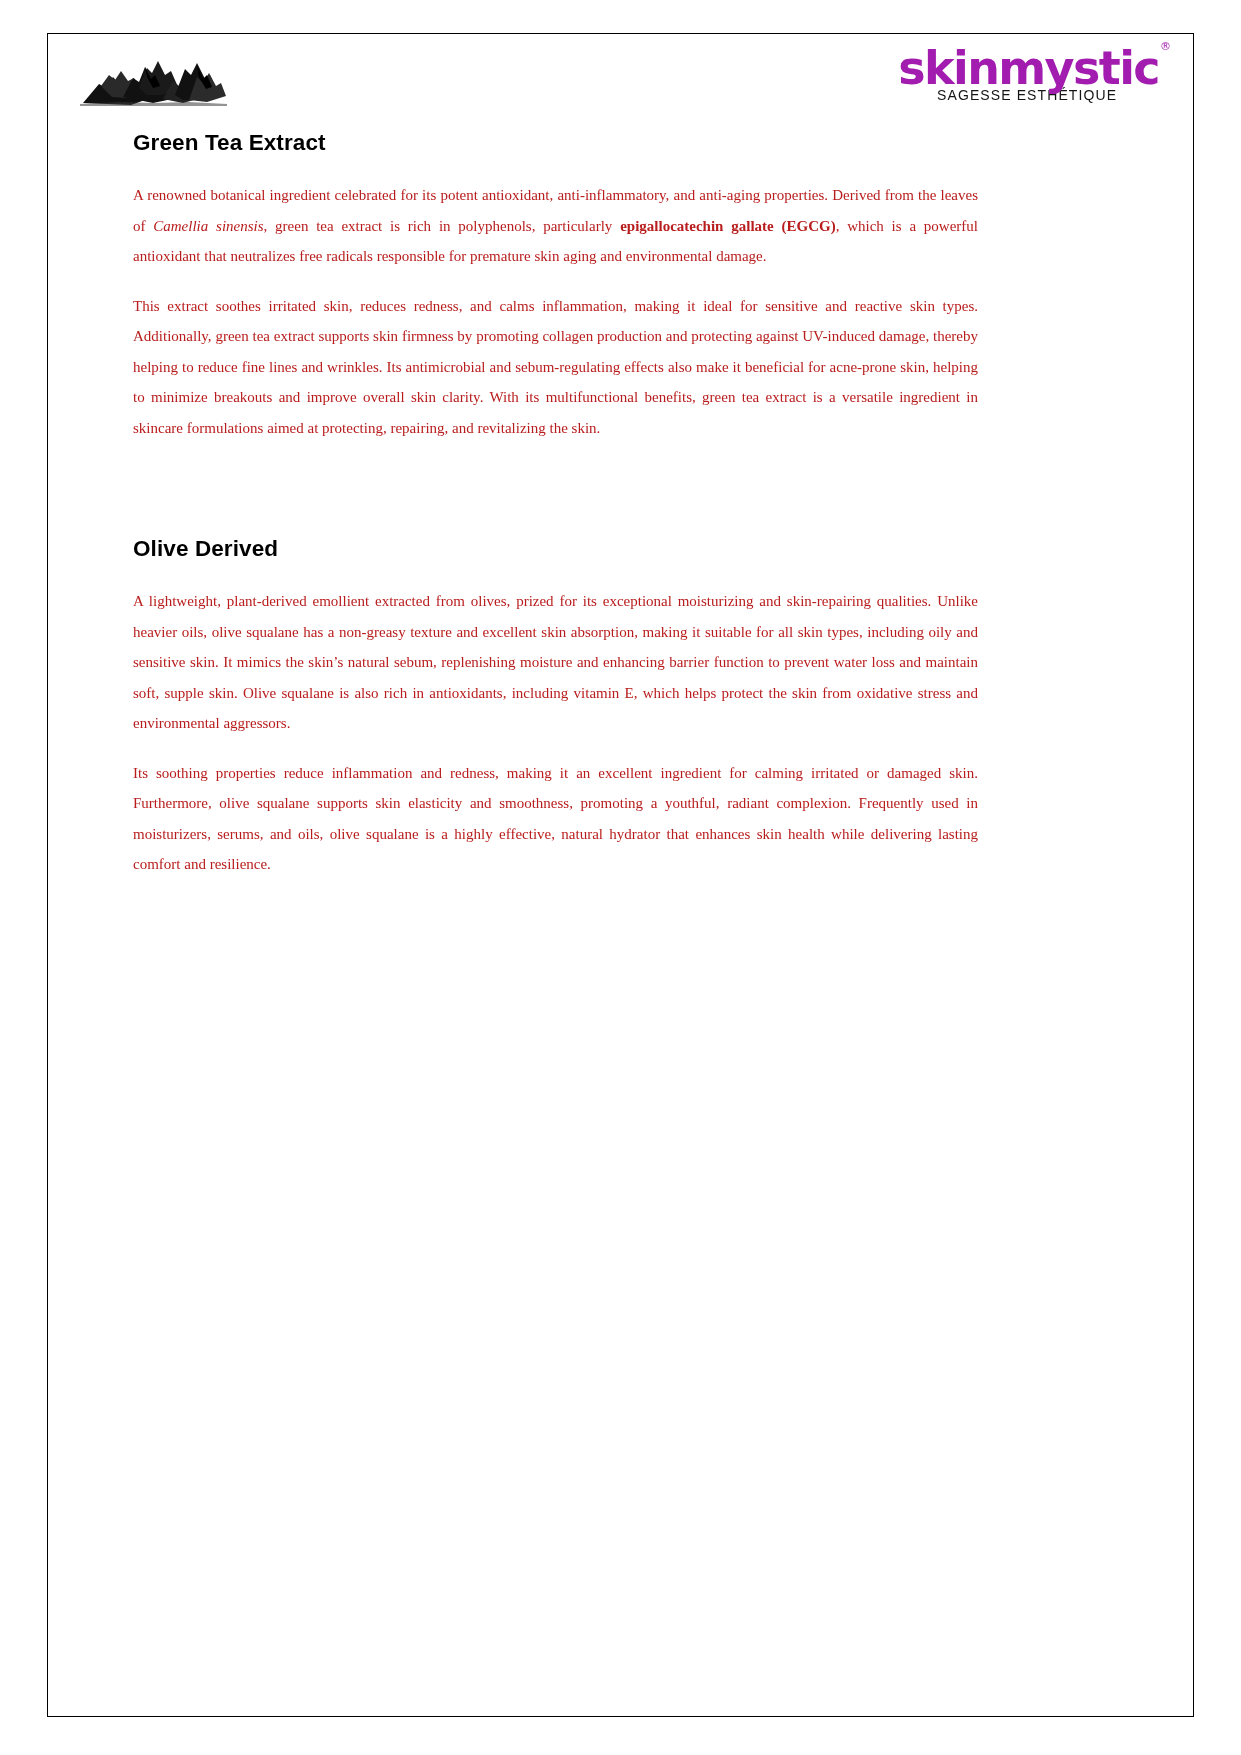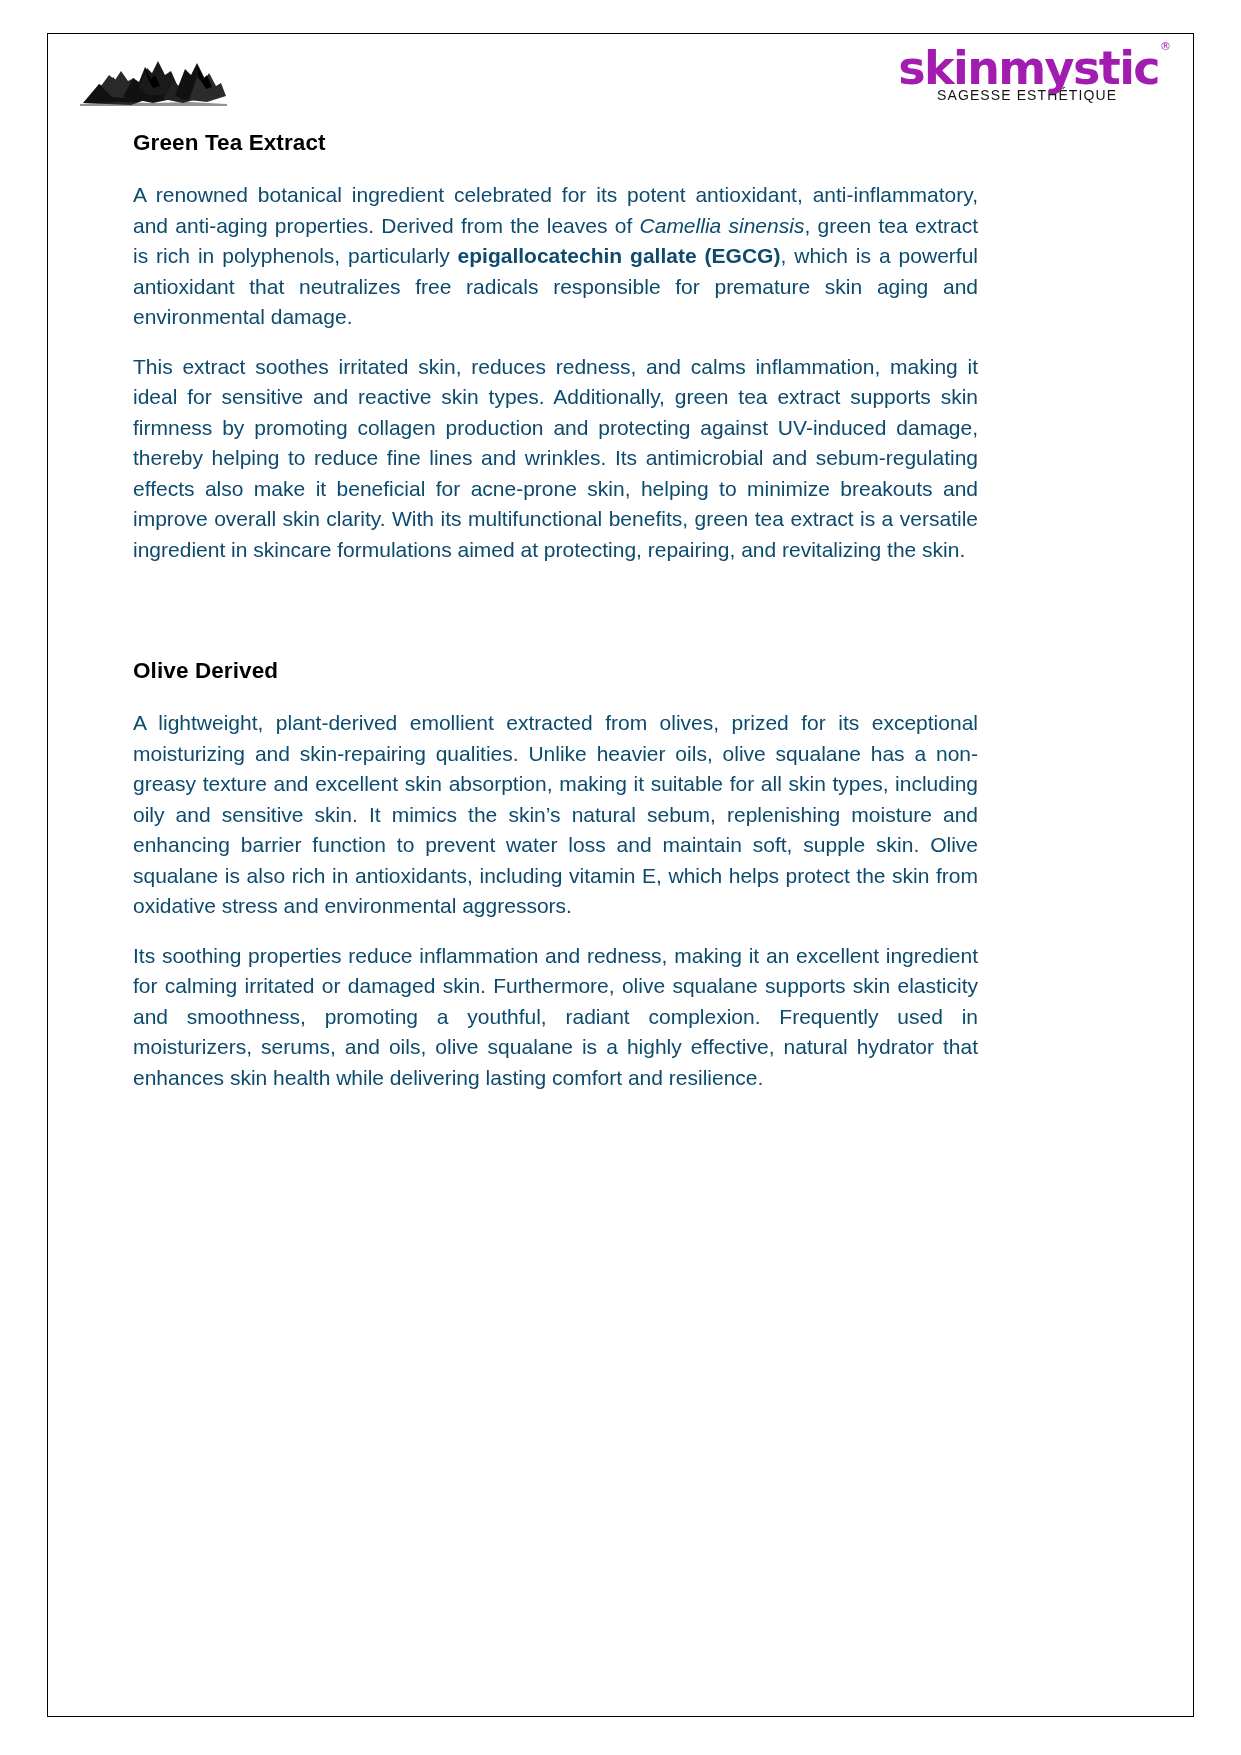--- a/index.html
+++ b/index.html
@@ -96,26 +96,26 @@
   }
   h1.section-title {
     font-family: "Liberation Sans", sans-serif;
     font-size: 22.5px;
     font-weight: bold;
     margin: 0 0 24px 0;
     letter-spacing: 0.1px;
     color: #000000;
   }
   p.body-text {
-    font-family: Liberation Sans, sans-serif;
-    font-size: 21px;
+    font-family: Liberation Serif, serif;
+    font-size: 15px;
     line-height: 30.5px;
     text-align: justify;
     margin: 0 0 19px 0;
-    color: #0c4a6e;
+    color: #b91c1c;
     hyphens: none;
   }
   p.body-text:last-child {
     margin-bottom: 12px;
   }
   .sec-gap {
     height: 74px;
   }
   em.sci-name { font-style: italic; }
   strong.chem-name { font-weight: bold; }

